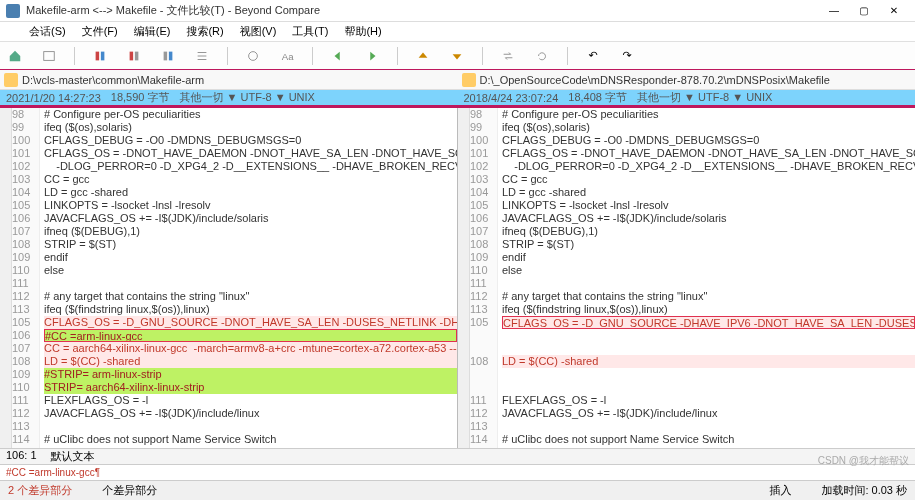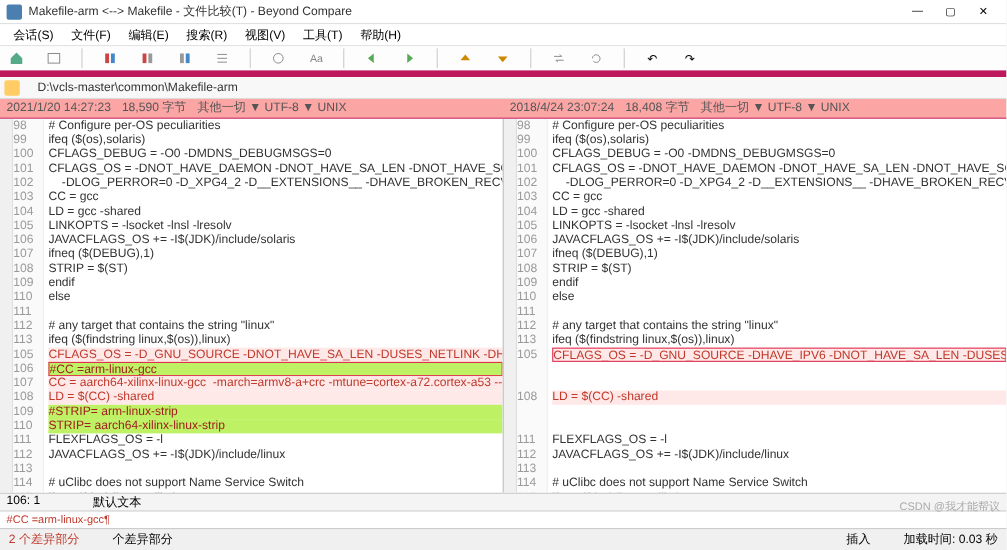--- a/index.html
+++ b/index.html
@@ -2,31 +2,31 @@
 <html><head>
 <meta charset="utf-8">
 <style>
 *{margin:0;padding:0;box-sizing:border-box;font-family:"Microsoft YaHei",Arial,sans-serif;font-size:11px}
 body{background:#f0f0f0;width:915px;height:500px;overflow:hidden;display:flex;flex-direction:column}
 .title-bar{height:22px;background:#fff;display:flex;align-items:center;padding:0 6px;border-bottom:1px solid #ddd}
 .title-bar .icon{width:14px;height:14px;background:#4a7fb0;border-radius:2px;margin-right:6px}
 .title-text{flex:1;font-size:11px;color:#333}
 .win-btns{display:flex;gap:0}
 .win-btns span{width:30px;height:18px;display:flex;align-items:center;justify-content:center;cursor:pointer;font-size:10px}
-.menu-bar{height:20px;background:#fff;display:flex;align-items:center;padding:0 4px;border-bottom:1px solid #e0e0e0}
+.menu-bar{height:20px;background:#fff;display:flex;align-items:center;padding:0 21px;border-bottom:1px solid #e0e0e0}
 .menu-bar span{padding:2px 8px;font-size:11px;cursor:pointer}
-.tool-bar{height:28px;background:#fdfdfd;display:flex;align-items:center;padding:0 4px;gap:12px;border-bottom:6px solid #be185d}
+.tool-bar{height:28px;background:#fdfdfd;display:flex;align-items:center;padding:0 4px;gap:12px;border-bottom:1px solid #be185d}
 .tb-btn{width:22px;height:22px;display:flex;align-items:center;justify-content:center;border-radius:2px;cursor:pointer}
 .tb-btn svg{width:14px;height:14px}
 .tb-sep{width:1px;height:18px;background:#ccc;margin:0 2px}
 .path-row{height:20px;background:#f8f8f8;display:flex;align-items:center;border-bottom:1px solid #ddd}
-.path-half{flex:1;display:flex;align-items:center;padding:0 4px;gap:16px}
+.path-half{flex:1;display:flex;align-items:center;padding:0 4px;gap:4px}
 .path-icon{width:14px;height:14px;background:#fc6;border-radius:2px}
 .path-text{font-size:11px;color:#333;white-space:nowrap;overflow:hidden}
-.info-row{height:18px;background:#fca5a5;display:flex;align-items:flex-start;border-bottom:1px solid #be185d}
+.info-row{height:18px;background:#7dd3fc;display:flex;align-items:flex-end;border-bottom:3px solid #be185d}
 .info-half{flex:1;display:flex;align-items:center;padding:0 6px;gap:10px;font-size:10px;color:#555}
 .info-half span{white-space:nowrap}
 .diff-area{flex:1;display:flex;background:#fff;overflow:hidden;min-height:0}
 .pane{flex:1;display:flex;overflow:hidden;font-family:Consolas,monospace;font-size:10px;line-height:13px;min-width:0}
 .gutter-l{width:12px;background:#f0f0f0;border-right:1px solid #ddd}
 .ln-col{width:28px;background:#fafafa;color:#999;text-align:right;padding-right:20px;border-right:1px solid #eee;font-size:9px}
 .code-col{flex:1;white-space:pre;color:#333;padding-left:4px;overflow:hidden}
 .code-col .line{height:13px;overflow:hidden}
 .code-col .r{background:#ffe8e8;color:#c0392b}
 .code-col .r2{background:#bef264;color:#a02020}
@@ -143,20 +143,24 @@
   <div class="tb-sep"></div>
   <div class="tb-btn">↶</div>
   <div class="tb-btn">↷</div>
 </div>
 
 <div class="path-row">
   <div class="path-half">
     <div class="path-icon"></div>
     <div class="path-text">D:\vcls-master\common\Makefile-arm</div>
   </div>
+  <div class="path-half">
+    <div class="path-icon"></div>
+    <div class="path-text">D:\_OpenSourceCode\mDNSResponder-878.70.2\mDNSPosix\Makefile</div>
+  </div>
 </div>
 
 <div class="info-row">
   <div class="info-half">
     <span>2021/1/20 14:27:23</span>
     <span>18,590 字节</span>
     <span>其他一切 ▼  UTF-8 ▼  UNIX</span>
   </div>
   <div class="info-half">
     <span>2018/4/24 23:07:24</span>
@@ -230,21 +234,21 @@
         <div class="line">113</div>
         <div class="line">114</div>
         <div class="line">115</div>
       </div>
     <div class="code-col" id="code-right"><div class="line "># Configure per-OS peculiarities</div><div class="line ">ifeq ($(os),solaris)</div><div class="line ">CFLAGS_DEBUG = -O0 -DMDNS_DEBUGMSGS=0</div><div class="line ">CFLAGS_OS = -DNOT_HAVE_DAEMON -DNOT_HAVE_SA_LEN -DNOT_HAVE_SOCKLEN_T -DNOT_HAVE_IF_NAMETOINDEX \</div><div class="line ">    -DLOG_PERROR=0 -D_XPG4_2 -D__EXTENSIONS__ -DHAVE_BROKEN_RECVIF_NAME -DTARGET_OS_SOLARIS</div><div class="line ">CC = gcc</div><div class="line ">LD = gcc -shared</div><div class="line ">LINKOPTS = -lsocket -lnsl -lresolv</div><div class="line ">JAVACFLAGS_OS += -I$(JDK)/include/solaris</div><div class="line ">ifneq ($(DEBUG),1)</div><div class="line ">STRIP = $(ST)</div><div class="line ">endif</div><div class="line ">else</div><div class="line "></div><div class="line "># any target that contains the string "linux"</div><div class="line ">ifeq ($(findstring linux,$(os)),linux)</div><div class="line r red-frame">CFLAGS_OS = -D_GNU_SOURCE -DHAVE_IPV6 -DNOT_HAVE_SA_LEN -DUSES_NETLINK -DHAVE_LINUX -DTARGET_OS_LINUX -fno-strict-aliasing</div><div class="line "></div><div class="line "></div><div class="line r">LD = $(CC) -shared</div><div class="line "></div><div class="line "></div><div class="line ">FLEXFLAGS_OS = -l</div><div class="line ">JAVACFLAGS_OS += -I$(JDK)/include/linux</div><div class="line "></div><div class="line "># uClibc does not support Name Service Switch</div><div class="line ">ifneq ($(os),linux-uclibc)</div></div>
   </div>
 </div>
 
 <div class="bottom-nav">
   <span>106: 1</span>
-  <span style="margin-left:48px">默认文本</span>
+  <span style="margin-left:14px">默认文本</span>
 </div>
 <div class="edit-line">#CC =arm-linux-gcc¶</div>
 
 <div class="status-bar">
   <span style="color:#c0392b">2 个差异部分</span>
   <span>个差异部分</span>
   <span style="margin-left:auto">插入</span>
   <span>加载时间: 0.03 秒</span>
 </div>
 

